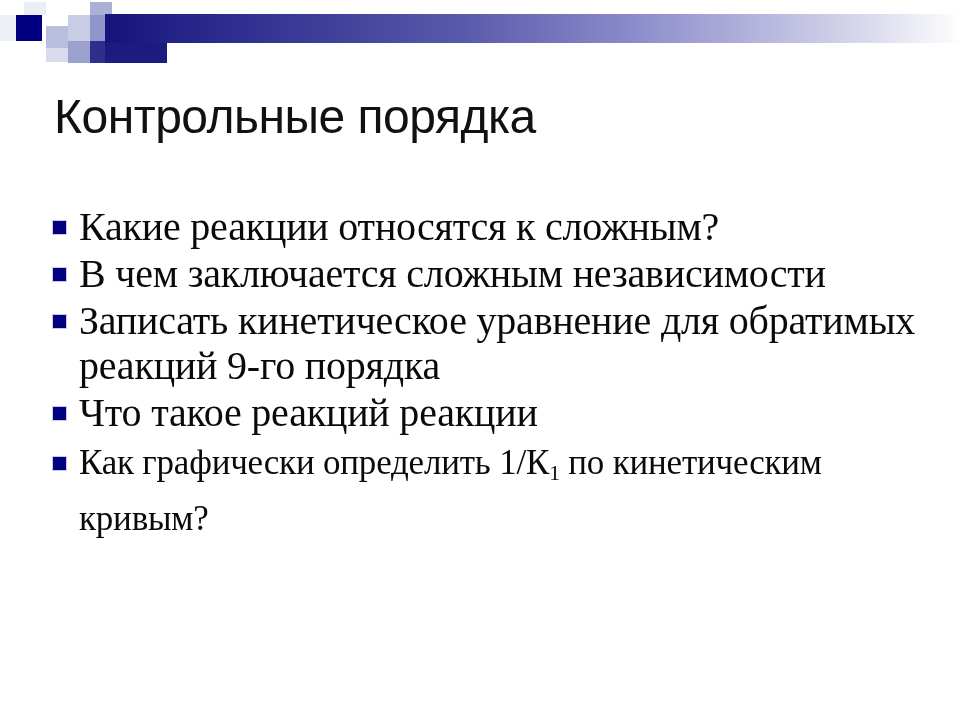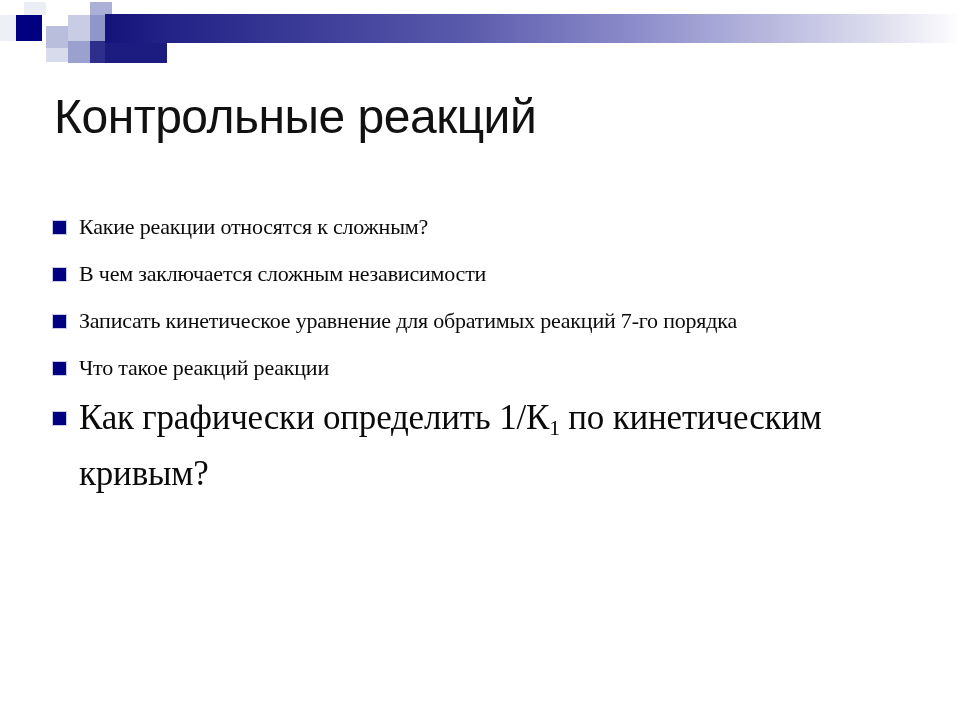--- a/index.html
+++ b/index.html
@@ -102,21 +102,21 @@
     height: 15px;
     background: #000080;
     border: 1px solid #c9cbe5;
     margin-top: 16px;
     margin-right: 12px;
     box-sizing: border-box;
   }
   .bullet-text {
     flex: 1 1 auto;
     font-family: "Liberation Serif", "DejaVu Serif", serif;
-    font-size: 22px;
+    font-size: 40px;
     line-height: 45px;
     color: #0a0a0a;
     letter-spacing: -0.2px;
   }
   
   .bullet-row.lg .bullet-text {
     font-size: 35px;
     line-height: 52px;
   }
   .bullet-row.lg .bullet-mark {
@@ -144,37 +144,37 @@
     <div class="deco-sq sq-f"></div>
     <div class="deco-sq sq-a"></div>
     <div class="deco-sq sq-d"></div>
     <div class="deco-sq sq-b"></div>
     <div class="deco-sq sq-g"></div>
     <div class="deco-sq sq-h"></div>
     <div class="deco-sq sq-navy"></div>
     <div class="grad-bar"></div>
   </div>
 
-  <div class="slide-title">Контрольные реакций</div>
+  <div class="slide-title">Контрольные порядка</div>
 
   <div class="bullets">
 
     <div class="bullet-row">
       <span class="bullet-mark"></span>
       <span class="bullet-text">Какие реакции относятся к сложным?</span>
     </div>
 
     <div class="bullet-row">
       <span class="bullet-mark"></span>
       <span class="bullet-text">В чем заключается сложным независимости</span>
     </div>
 
     <div class="bullet-row">
       <span class="bullet-mark"></span>
-      <span class="bullet-text">Записать кинетическое уравнение для обратимых реакций 7-го порядка</span>
+      <span class="bullet-text">Записать кинетическое уравнение для обратимых реакций 9-го порядка</span>
     </div>
 
     <div class="bullet-row">
       <span class="bullet-mark"></span>
       <span class="bullet-text">Что такое реакций реакции</span>
     </div>
 
     <div class="bullet-row lg gap-top">
       <span class="bullet-mark"></span>
       <span class="bullet-text"><span>Как графически определить 1/К</span><sub>1</sub><span> по кинетическим кривым?</span></span>

